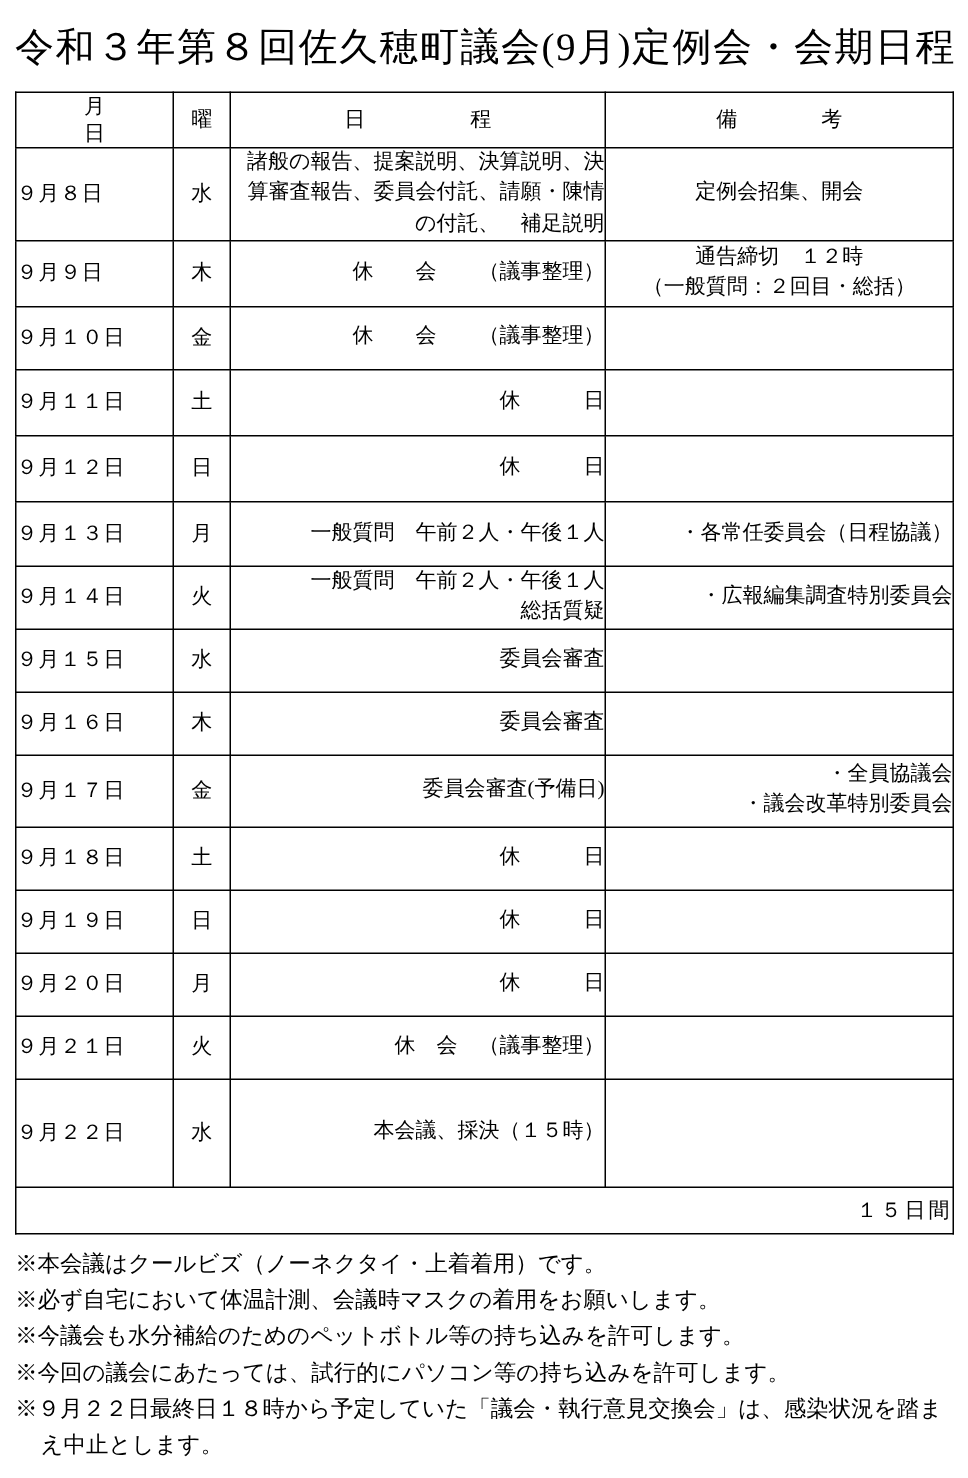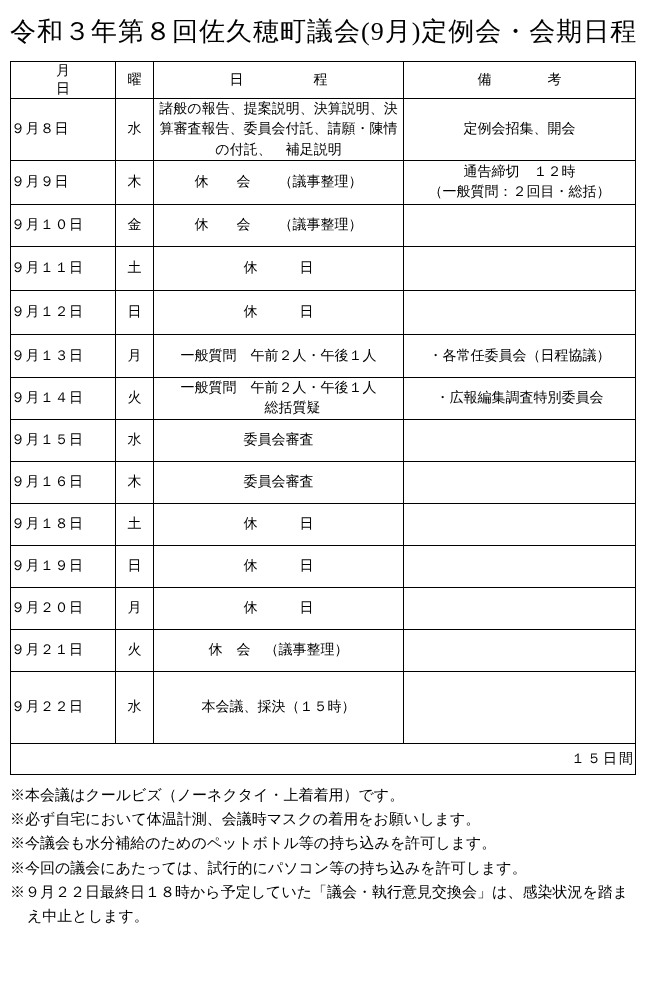--- a/index.html
+++ b/index.html
@@ -64,27 +64,27 @@
     letter-spacing: 0.5px;
   }
   td.day {
     text-align: center;
     font-size: 14.5px;
   }
   td.sched {
     padding: 4px 6px 4px 10px;
     font-size: 13.5px;
     line-height: 1.45;
-    text-align: center;
+    text-align: right;
   }
   td.note {
     padding: 4px 6px 4px 10px;
     font-size: 13.5px;
     line-height: 1.45;
-    text-align: center;
+    text-align: right;
   }
   td.note.center {
     text-align: center;
     padding-left: 0;
   }
   .line { display: block; white-space: pre; }
   .total-row td {
     text-align: right;
     height: 30px;
     font-size: 15px;
@@ -190,20 +190,29 @@
         <td class="note"></td>
       </tr>
 
       <tr style="height:42px;">
         <td class="date">９月１６日</td>
         <td class="day">木</td>
         <td class="sched">委員会審査</td>
         <td class="note"></td>
       </tr>
 
+      <tr style="height:48px;">
+        <td class="date">９月１７日</td>
+        <td class="day">金</td>
+        <td class="sched">委員会審査(予備日)</td>
+        <td class="note">
+          <span class="line">・全員協議会</span>
+          <span class="line">・議会改革特別委員会</span>
+        </td>
+      </tr>
 
       <tr style="height:42px;">
         <td class="date">９月１８日</td>
         <td class="day">土</td>
         <td class="sched">休　　　日</td>
         <td class="note"></td>
       </tr>
 
       <tr style="height:42px;">
         <td class="date">９月１９日</td>

